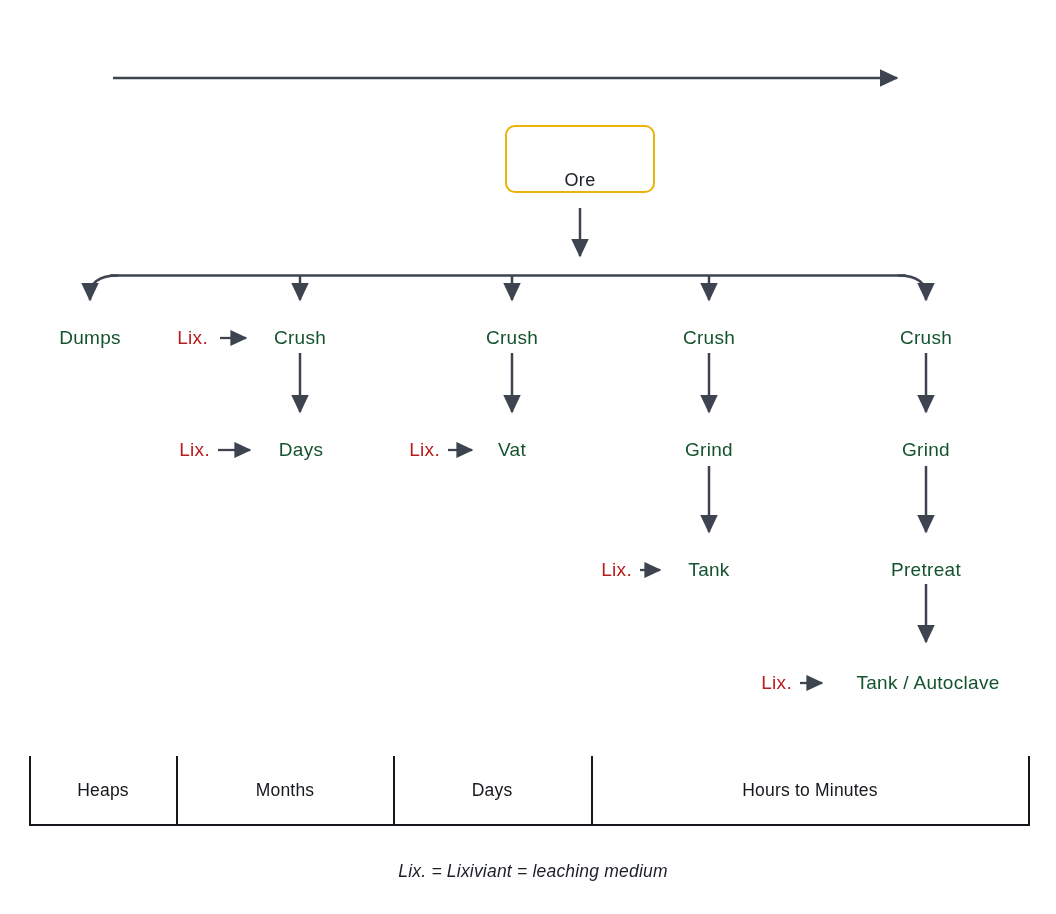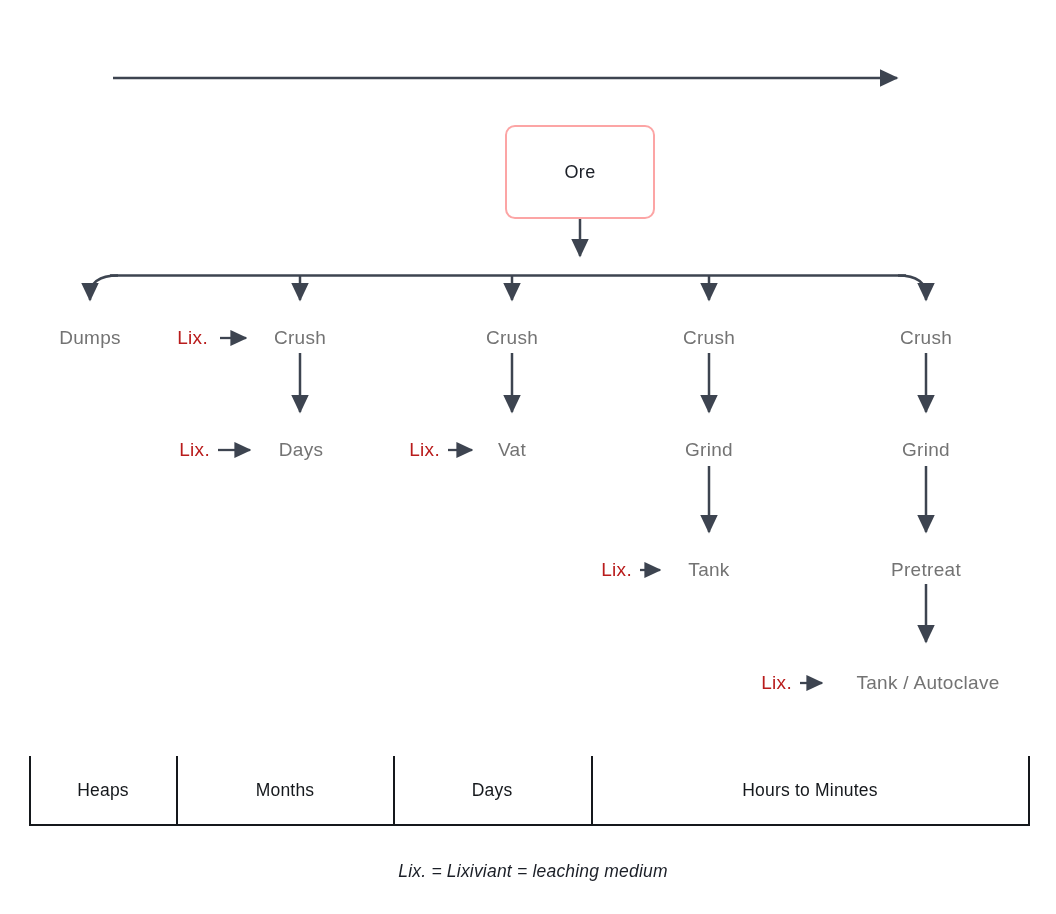--- a/index.html
+++ b/index.html
@@ -10,29 +10,29 @@
     font-family:"Liberation Sans", sans-serif;
     color:#1b1f27;
     overflow:hidden;
   }
   .title{
     position:absolute;left:115px;top:34px;width:800px;
     text-align:center;font-size:18px;letter-spacing:.2px;color:#1b1f27;
   }
   svg.wires{position:absolute;left:0;top:0;pointer-events:none;}
   .ore-box{
-    position:absolute;left:505px;top:125px;width:150px;height:94px;
-    border:2px solid #fca5a5;border-radius:10px;box-sizing:border-box;
-    display:flex;align-items:center;justify-content:center;
+    position:absolute;left:505px;top:125px;width:150px;height:68px;
+    border:2px solid #eab308;border-radius:10px;box-sizing:border-box;
+    display:flex;align-items:flex-end;justify-content:center;
     font-size:18px;letter-spacing:.3px;background:#ffffff;
   }
   .lbl{
     position:absolute;transform:translateX(-50%);
     font-size:19px;line-height:22px;letter-spacing:.3px;
-    white-space:nowrap;color:#737373;
+    white-space:nowrap;color:#14532d;
   }
   .lix{
     position:absolute;transform:translateX(-100%);
     font-size:19px;line-height:22px;letter-spacing:.3px;
     white-space:nowrap;color:#b91c1c;
   }
   .tl-line{position:absolute;background:#15181c;}
   .tl-lbl{
     position:absolute;transform:translateX(-50%);
     font-size:17.5px;line-height:20px;letter-spacing:.2px;

